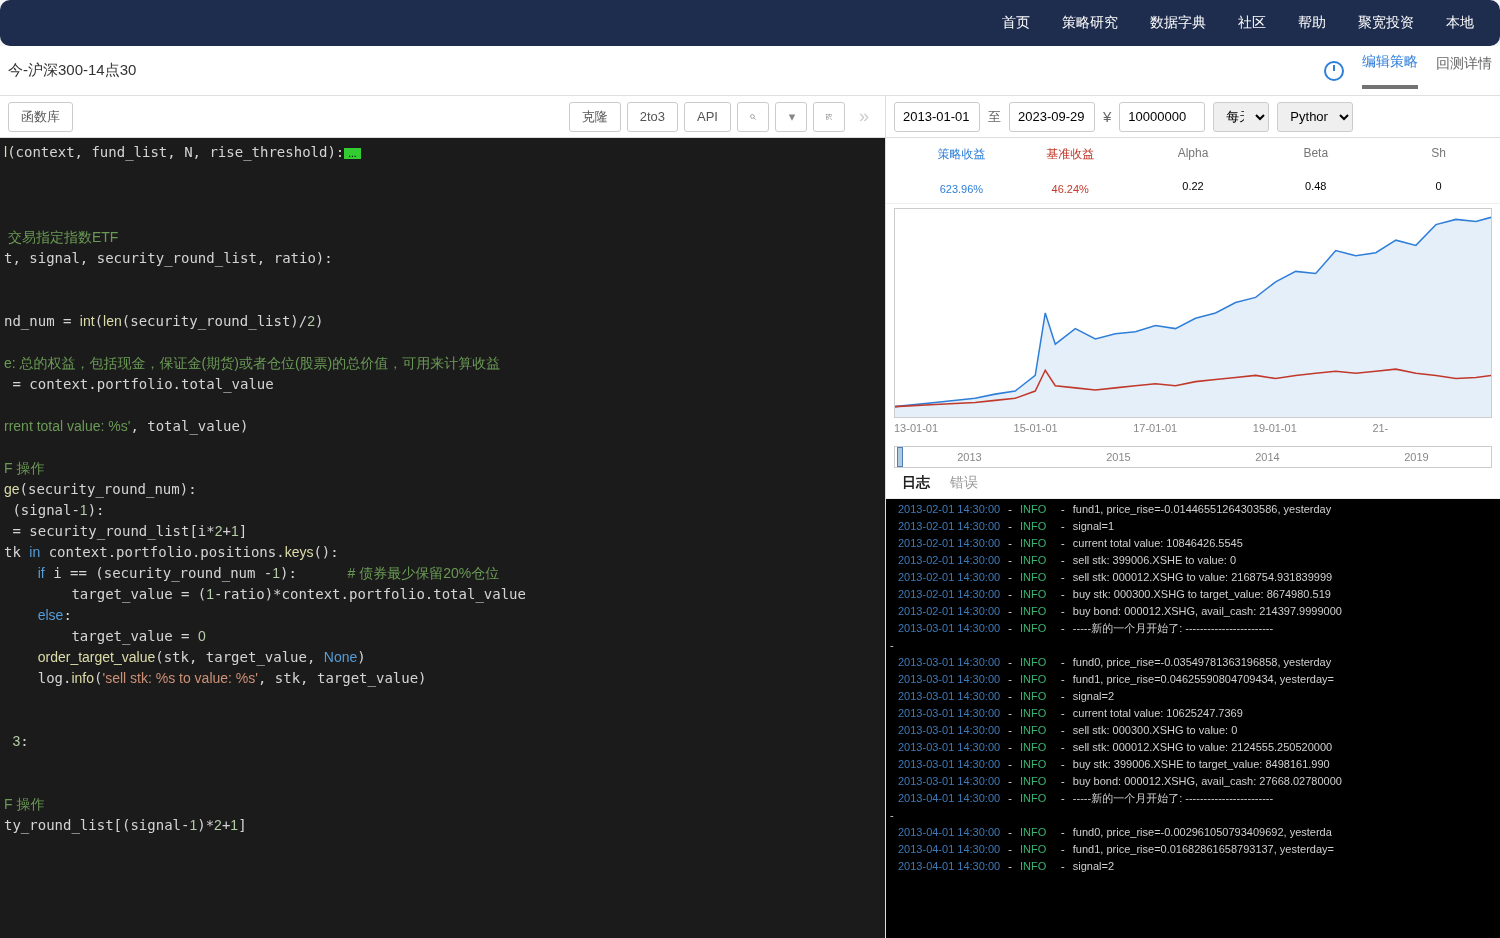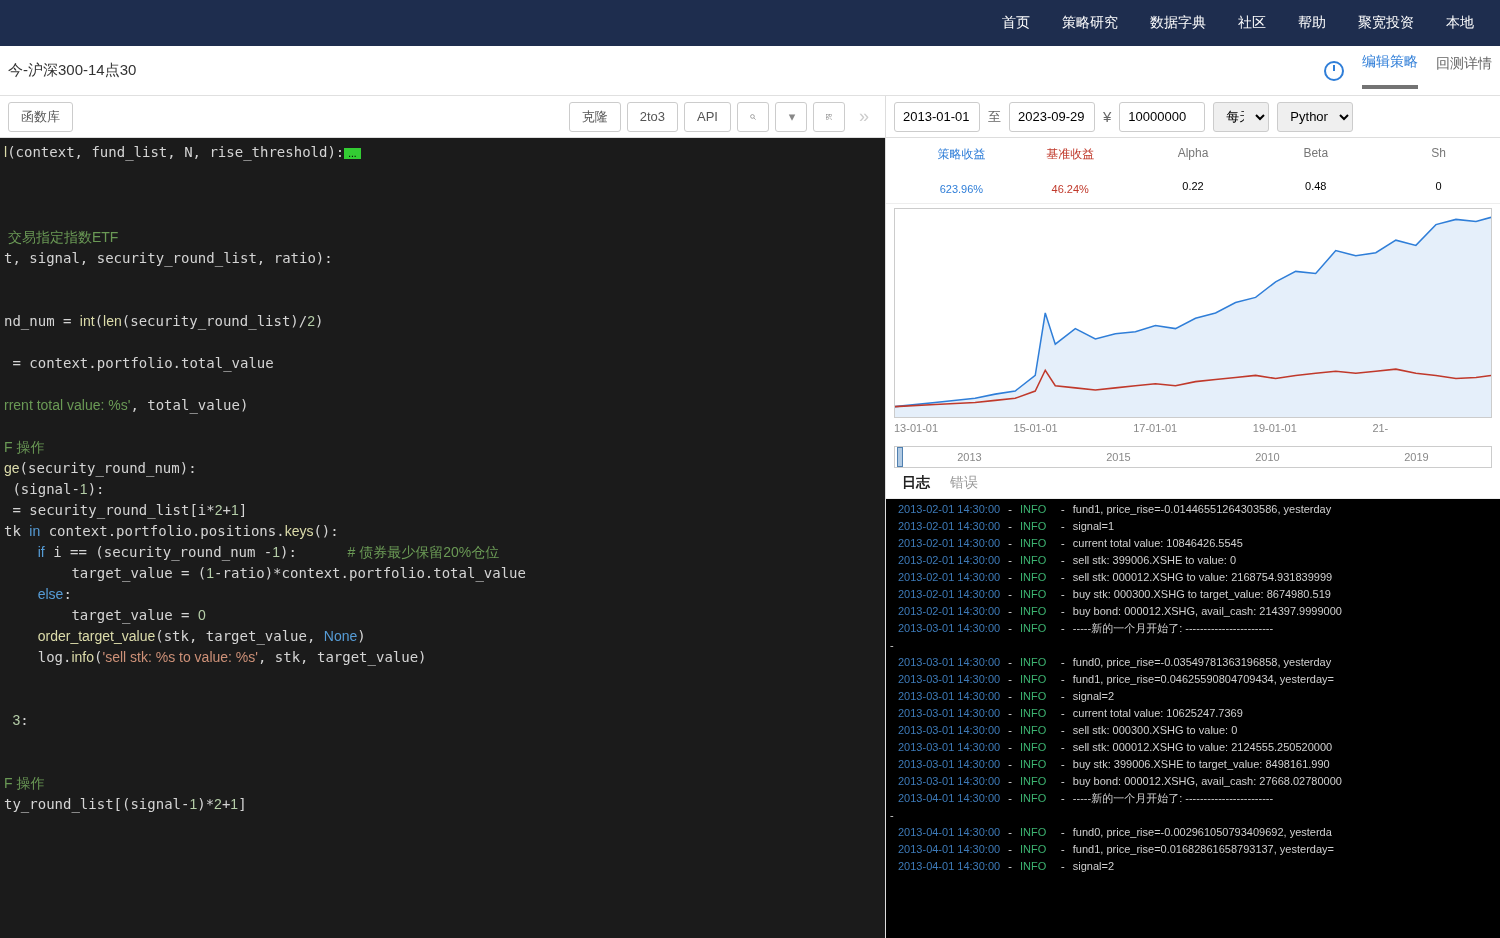--- a/index.html
+++ b/index.html
@@ -1,19 +1,19 @@
 <!DOCTYPE html>
 <html><head>
 <meta charset="utf-8">
 <style>
 * { margin: 0; padding: 0; box-sizing: border-box; font-family: "Microsoft YaHei", "PingFang SC", sans-serif; }
 body { width: 1500px; height: 938px; overflow: hidden; background: #f5f5f5; }
 
 
-.top-header { height: 46px; background: #1e2d4e; display: flex; align-items: center; justify-content: flex-end; padding-right: 10px; }
+.top-header { height: 46px; background: #1e2d4e; display: flex; align-items: center; justify-content: flex-end; padding-right: 10px; border-radius: 10px; }
 .top-header a { color: #fff; text-decoration: none; font-size: 14px; padding: 0 16px; cursor: pointer; }
 
 
 .sub-header { height: 50px; background: #fff; display: flex; align-items: center; justify-content: space-between; padding: 0 8px; border-bottom: 1px solid #e0e0e0; }
 .sub-title { font-size: 15px; color: #333; }
 .sub-right { display: flex; align-items: center; gap: 18px; }
 .timer-icon { width: 20px; height: 20px; color: #2f7ed8; border: 2px solid #2f7ed8; border-radius: 50%; position: relative; }
 .timer-icon::after { content: ''; position: absolute; width: 2px; height: 6px; background: #2f7ed8; top: 2px; left: 7px; }
 .tab-link { font-size: 14px; color: #666; cursor: pointer; padding-bottom: 14px; }
 .tab-link.active { color: #2f7ed8; border-bottom: 4px solid #737373; }
@@ -142,20 +142,21 @@
     <div class="code-editor"><span class="fn">l</span>(context, fund_list, N, rise_threshold):<span style="background:#3c3;color:#000;padding:0 4px;font-size:10px">...</span>
 
 
 
 <span class="cm"> 交易指定指数ETF</span>
 t, signal, security_round_list, ratio):
 
 
 nd_num = <span class="fn">int</span>(<span class="fn">len</span>(security_round_list)/<span class="num">2</span>)
 
+<span class="cm">e: 总的权益，包括现金，保证金(期货)或者仓位(股票)的总价值，可用来计算收益</span>
  = context.portfolio.total_value
 
 <span class="cm">rrent total value: %s'</span>, total_value)
 
 <span class="cm">F 操作</span>
 <span class="fn">ge</span>(security_round_num):
  (signal-<span class="num">1</span>):
  = security_round_list[i*<span class="num">2</span>+<span class="num">1</span>]
 tk <span class="kw">in</span> context.portfolio.positions.<span class="fn">keys</span>():
     <span class="kw">if</span> i == (security_round_num -<span class="num">1</span>):      <span class="cm"># 债券最少保留20%仓位</span>
@@ -220,21 +221,21 @@
           <span>15-01-01</span>
           <span>17-01-01</span>
           <span>19-01-01</span>
           <span>21-</span>
         </div>
       <div class="mini-chart">
         <div class="mini-handle"></div>
         <div class="mini-labels">
             <span>2013</span>
             <span>2015</span>
-            <span>2010</span>
+            <span>2014</span>
             <span>2019</span>
           </div>
       </div>
     </div>
 
     <div class="log-tabs">
       <span class="log-tab active">日志</span>
       <span class="log-tab">错误</span>
     </div>
 

